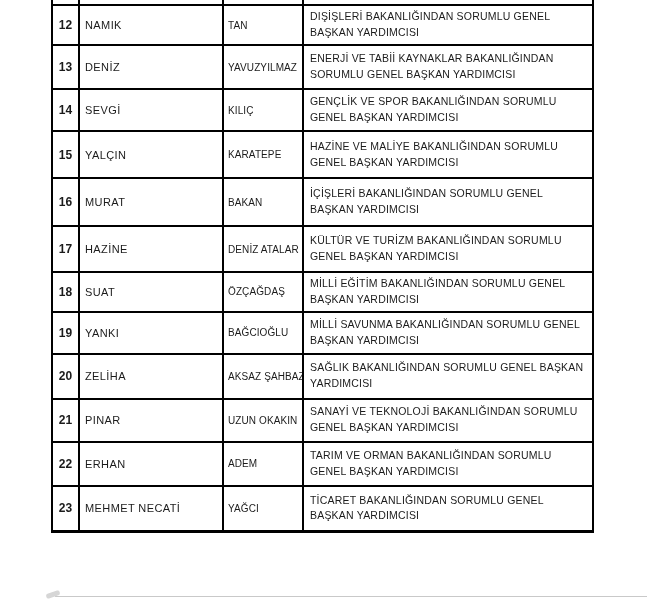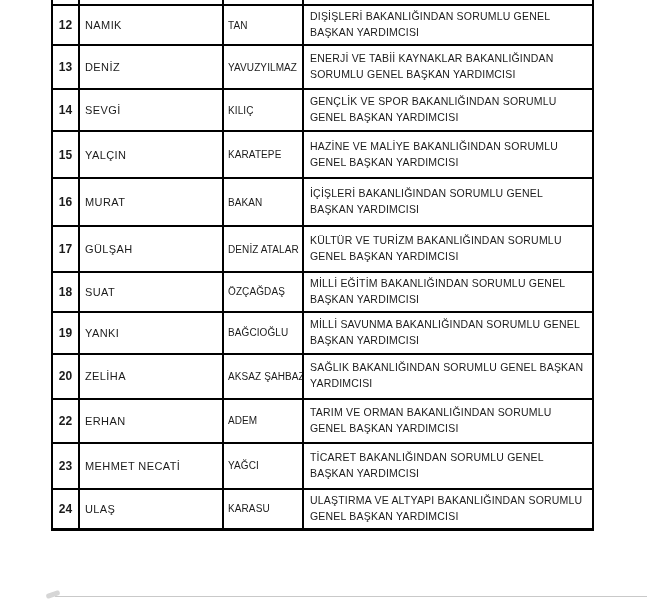--- a/index.html
+++ b/index.html
@@ -132,21 +132,21 @@
       <td class="col-title">HAZİNE VE MALİYE BAKANLIĞINDAN SORUMLU GENEL BAŞKAN YARDIMCISI</td>
     </tr>
         <tr class="data-row" style="height: 48px;">
       <td class="col-no">16</td>
       <td class="col-first">MURAT</td>
       <td class="col-last">BAKAN</td>
       <td class="col-title">İÇİŞLERİ BAKANLIĞINDAN SORUMLU GENEL BAŞKAN YARDIMCISI</td>
     </tr>
         <tr class="data-row" style="height: 46px;">
       <td class="col-no">17</td>
-      <td class="col-first">GÜLŞAH</td>
+      <td class="col-first">HAZİNE</td>
       <td class="col-last">DENİZ ATALAR</td>
       <td class="col-title">KÜLTÜR VE TURİZM BAKANLIĞINDAN SORUMLU GENEL BAŞKAN YARDIMCISI</td>
     </tr>
         <tr class="data-row" style="height: 36px;">
       <td class="col-no">18</td>
       <td class="col-first">SUAT</td>
       <td class="col-last">ÖZÇAĞDAŞ</td>
       <td class="col-title">MİLLİ EĞİTİM BAKANLIĞINDAN SORUMLU GENEL BAŞKAN YARDIMCISI</td>
     </tr>
         <tr class="data-row" style="height: 42px; border-radius: 19px;">
@@ -154,36 +154,36 @@
       <td class="col-first">YANKI</td>
       <td class="col-last">BAĞCIOĞLU</td>
       <td class="col-title">MİLLİ SAVUNMA BAKANLIĞINDAN SORUMLU GENEL BAŞKAN YARDIMCISI</td>
     </tr>
         <tr class="data-row" style="height: 45px;">
       <td class="col-no">20</td>
       <td class="col-first">ZELİHA</td>
       <td class="col-last">AKSAZ ŞAHBAZ</td>
       <td class="col-title">SAĞLIK BAKANLIĞINDAN SORUMLU GENEL BAŞKAN YARDIMCISI</td>
     </tr>
+        <tr class="data-row" style="height: 43px;">
+      <td class="col-no">21</td>
+      <td class="col-first">PINAR</td>
+      <td class="col-last">UZUN OKAKIN</td>
+      <td class="col-title">SANAYİ VE TEKNOLOJİ BAKANLIĞINDAN SORUMLU GENEL BAŞKAN YARDIMCISI</td>
+    </tr>
         <tr class="data-row" style="height: 44px;">
       <td class="col-no">22</td>
       <td class="col-first">ERHAN</td>
       <td class="col-last">ADEM</td>
       <td class="col-title">TARIM VE ORMAN BAKANLIĞINDAN SORUMLU GENEL BAŞKAN YARDIMCISI</td>
     </tr>
         <tr class="data-row" style="height: 46px; border-radius: 22px;">
       <td class="col-no">23</td>
       <td class="col-first">MEHMET NECATİ</td>
       <td class="col-last">YAĞCI</td>
       <td class="col-title">TİCARET BAKANLIĞINDAN SORUMLU GENEL BAŞKAN YARDIMCISI</td>
     </tr>
-        <tr class="data-row" style="height: 41px;">
-      <td class="col-no">24</td>
-      <td class="col-first">ULAŞ</td>
-      <td class="col-last">KARASU</td>
-      <td class="col-title">ULAŞTIRMA VE ALTYAPI BAKANLIĞINDAN SORUMLU GENEL BAŞKAN YARDIMCISI</td>
-    </tr>
       </tbody>
   </table>
 
   <div class="page-edge-shadow"></div>
   <div class="page-edge-smudge"></div>
 </div>
 
 </body></html>

